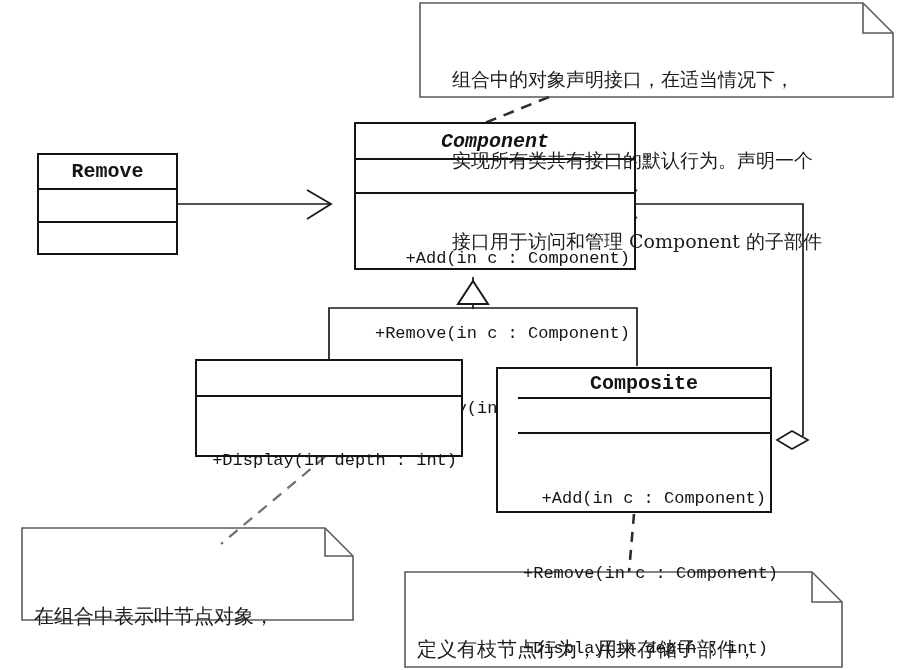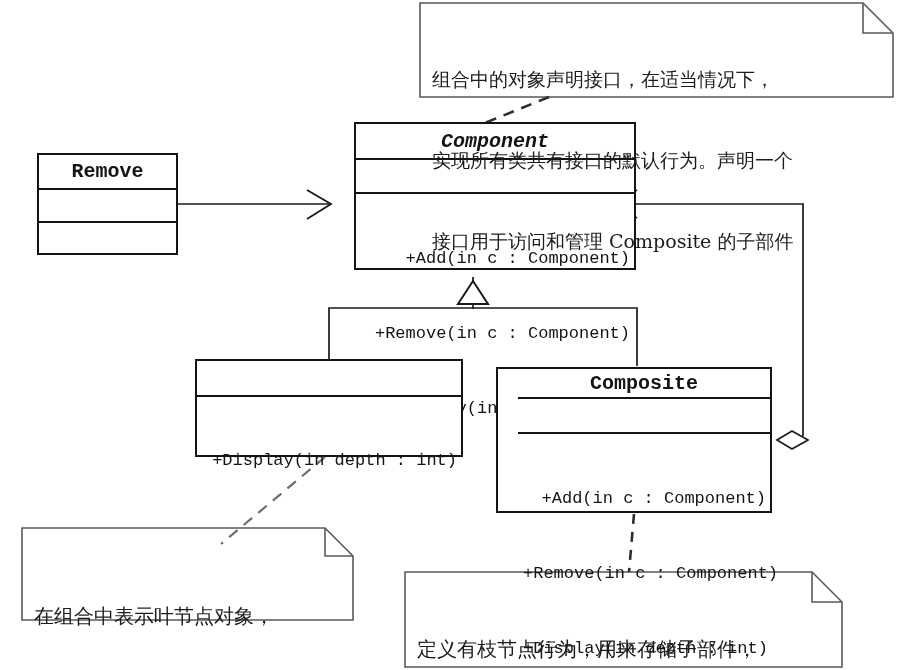--- a/index.html
+++ b/index.html
@@ -123,24 +123,24 @@
   <div class="cls" style="left:496px;top:367px;width:276px;height:146px;padding-left:20px;">
     <div class="title" style="height:30px;">Composite</div>
     <div class="attrs" style="height:35px;"></div>
     <div class="methods">
       <div class="m">+Add(in c : Component)</div>
       <div class="m">+Remove(in c : Component)</div>
       <div class="m">+Display(in depth : int)</div>
     </div>
   </div>
 
-  <div class="note-text" style="left:432px;top:12px;">
+  <div class="note-text" style="left:452px;top:12px;">
     <div>组合中的对象声明接口，在适当情况下，</div>
     <div>实现所有类共有接口的默认行为。声明一个</div>
-    <div>接口用于访问和管理 Composite 的子部件</div>
+    <div>接口用于访问和管理 Component 的子部件</div>
   </div>
 
   <div class="note-text" style="left:34px;top:541px;line-height:30px;font-size:20px;">
     <div>在组合中表示叶节点对象，</div>
     
   </div>
 
   <div class="note-text" style="left:417px;top:579px;line-height:28px;font-size:20px;">
     <div>定义有枝节点行为，用来存储子部件，</div>
     

